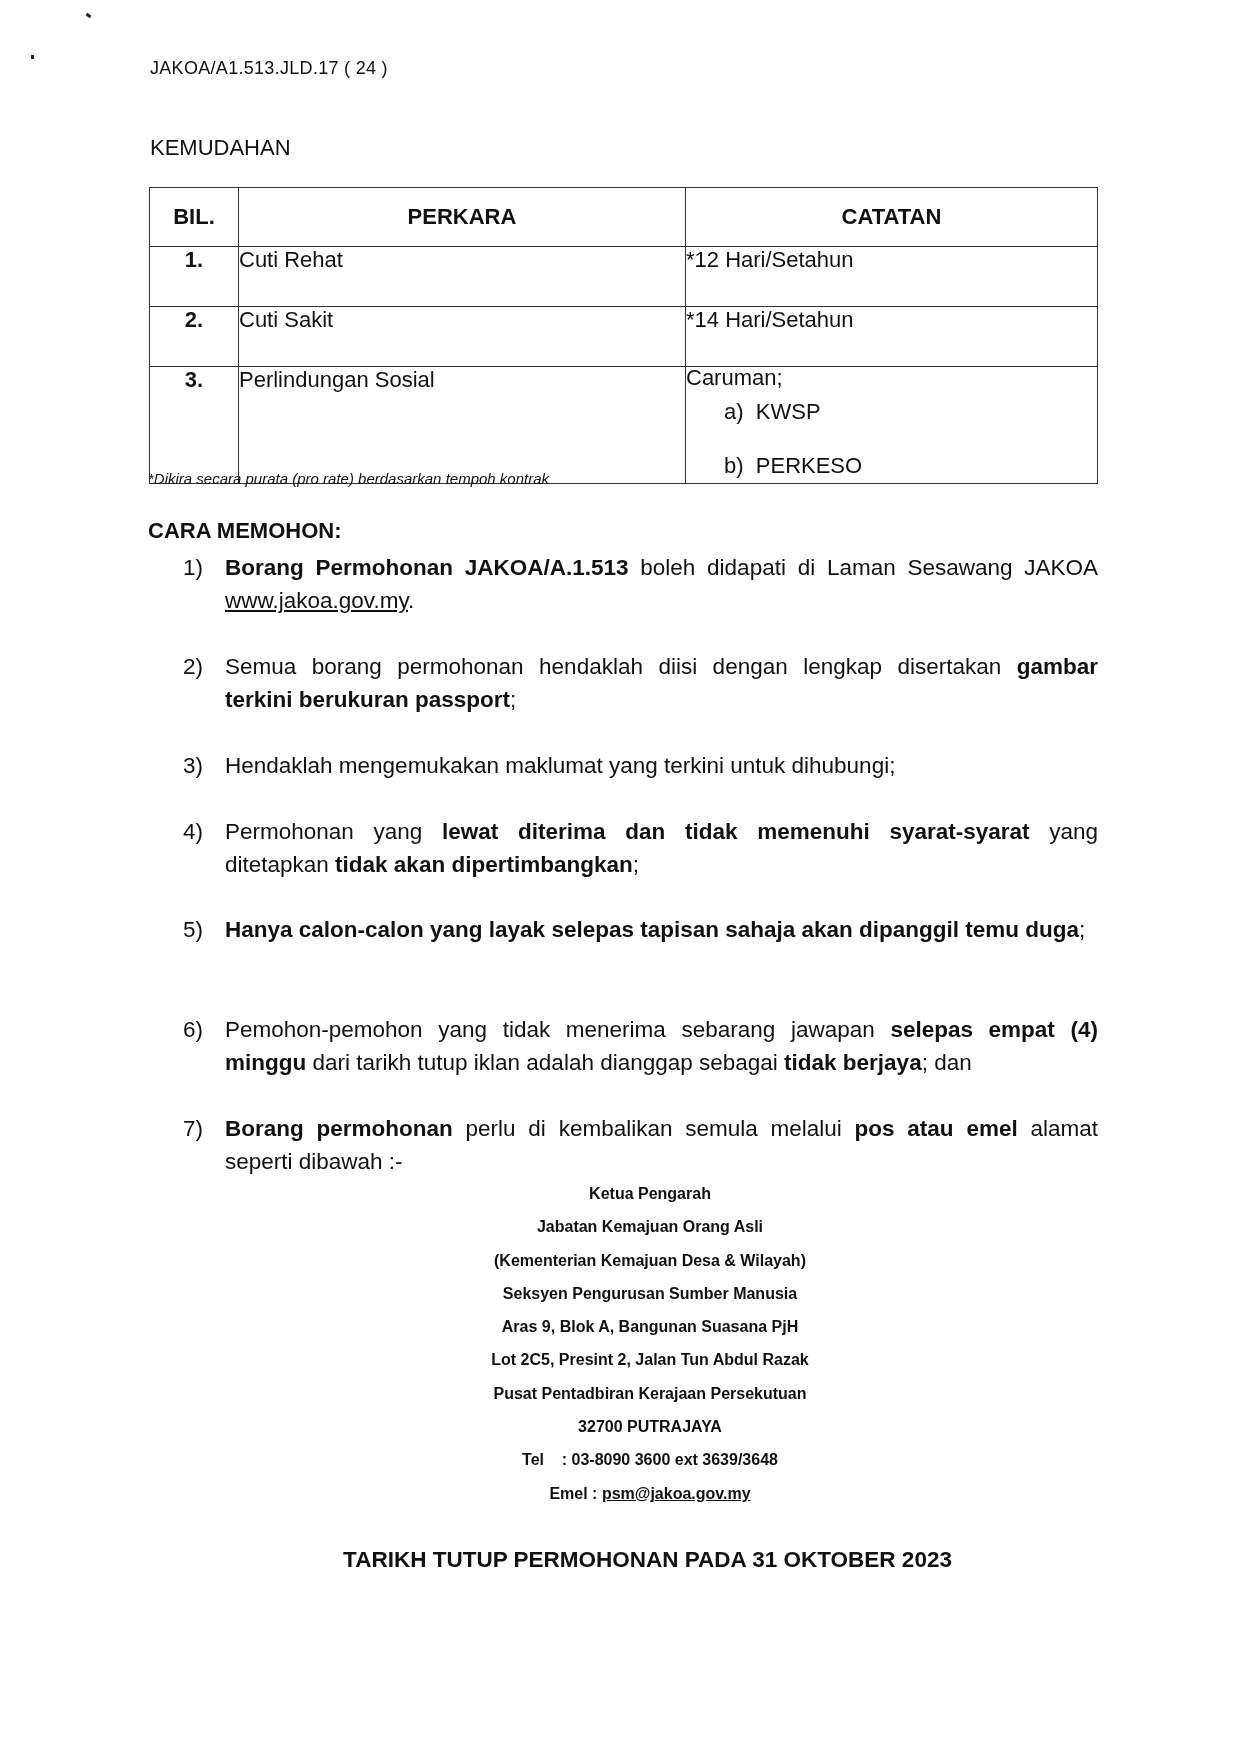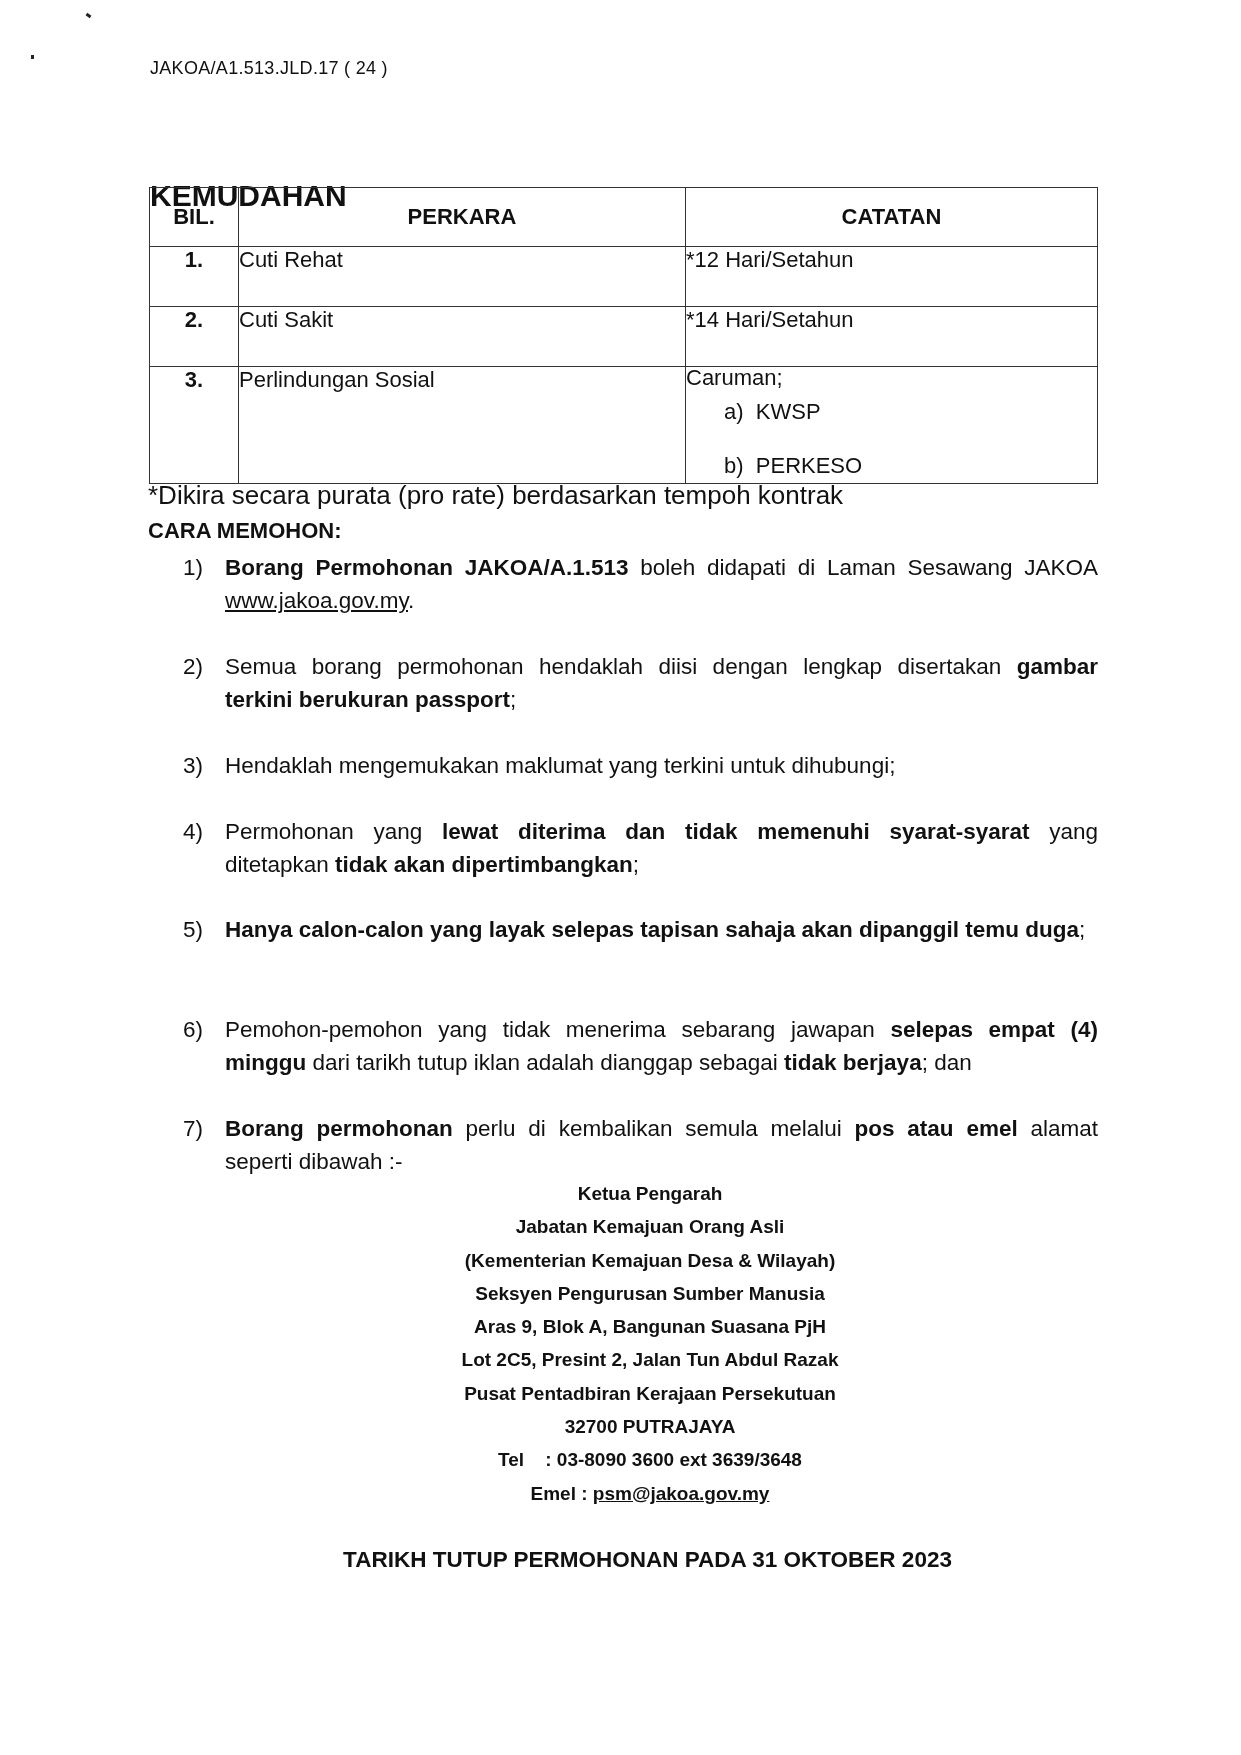--- a/index.html
+++ b/index.html
@@ -1,43 +1,43 @@
 <!DOCTYPE html>
 <html><head>
 <meta charset="utf-8">
 <style>
   html, body { margin: 0; padding: 0; background: #ffffff; }
   body { width: 1241px; height: 1755px; position: relative; overflow: hidden;
          font-family: "Liberation Sans", sans-serif; color: #111; }
   .speck { position: absolute; background: #222; }
   .ref { position: absolute; left: 150px; top: 58px; font-size: 18px; letter-spacing: 0.3px; }
-  .section-title { position: absolute; left: 150px; top: 135px; font-size: 30px; font-weight: bold; margin-top: 44px; }
+  .section-title { position: absolute; left: 150px; top: 135px; font-size: 22px; font-weight: normal; }
   table.fac { position: absolute; left: 149px; top: 187px; width: 949px; border-collapse: collapse;
               font-size: 22px; }
   table.fac td, table.fac th { border: 1px solid #333; vertical-align: top; padding: 0; }
   table.fac th { font-weight: bold; height: 58px; vertical-align: middle; font-family: "Liberation Sans Narrow", "Liberation Sans", sans-serif; }
   .col-bil { width: 88px; }
   .col-perkara { width: 446px; }
   th.col-bil { text-align: center; padding-left: 20px; }
   td.bil { text-align: center; font-weight: bold; padding-top: 8px; }
   td.perkara { padding: 8px 0 0 12px; }
   td.catatan { padding: 8px 0 0 11px; }
   tr.r { height: 60px; }
   tr.r3 { height: 100px; }
   .sub { padding-left: 38px; line-height: 34px; }
   .cat-line { line-height: 34px; margin-top: -6px; }
-  .note { position: absolute; left: 148px; top: 480px; font-size: 26px; }
+  .note { position: absolute; left: 148px; top: 470px; font-size: 15px; font-style: italic; }
   .cara { position: absolute; left: 148px; top: 518px; font-size: 22px; font-weight: bold; }
   .item { position: absolute; left: 183px; width: 915px; font-size: 22.5px; line-height: 33px; }
   .item .num { position: absolute; left: 0; top: 0; width: 40px; }
   .item .txt { margin-left: 42px; text-align: justify; text-align-last: left; }
   .b { font-weight: bold; }
   .u { text-decoration: underline; }
   .addr { position: absolute; left: 300px; width: 700px; top: 1177px; text-align: center;
-          font-size: 19px; font-weight: bold; line-height: 33.3px; }
+          font-size: 16px; font-weight: bold; line-height: 33.3px; }
   .closing { position: absolute; left: 0; width: 1241px; top: 1547px; text-align: center;
              font-size: 22.5px; font-weight: bold; padding-left: 36px; }
   .closing span { margin-left: -18px; }
 </style>
 </head>
 <body>
 
 <div class="speck" style="left:86px;top:14px;width:5px;height:3px;transform:rotate(35deg);"></div>
 <div class="speck" style="left:31px;top:55px;width:3px;height:4px;"></div>
 

